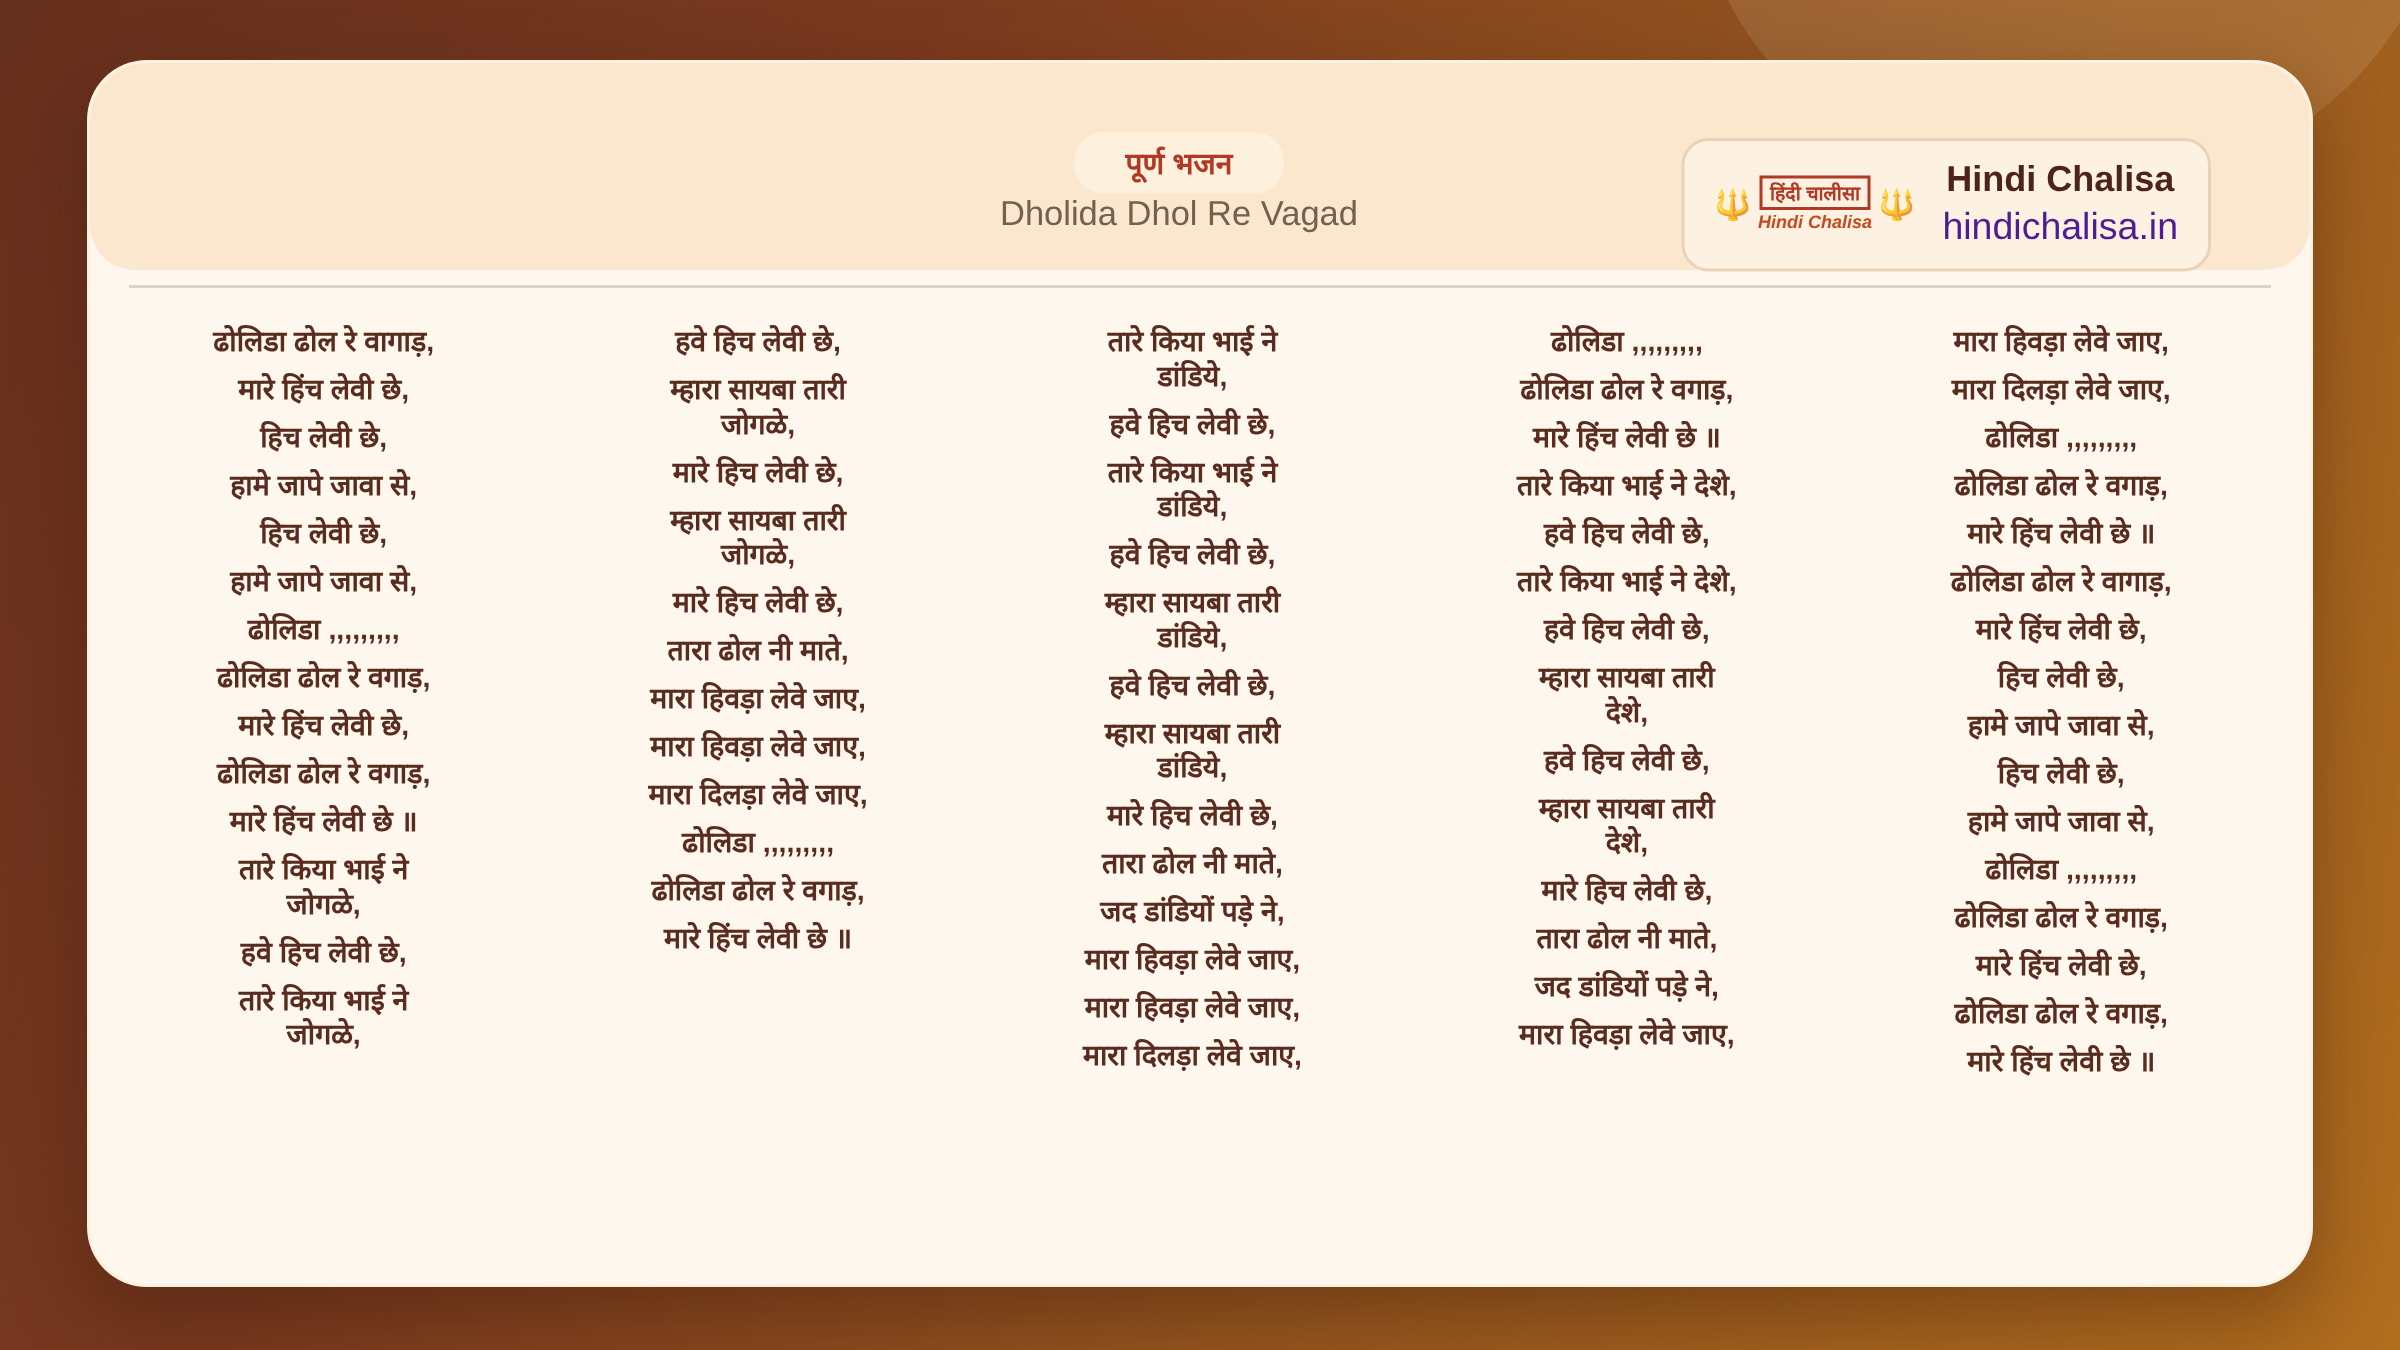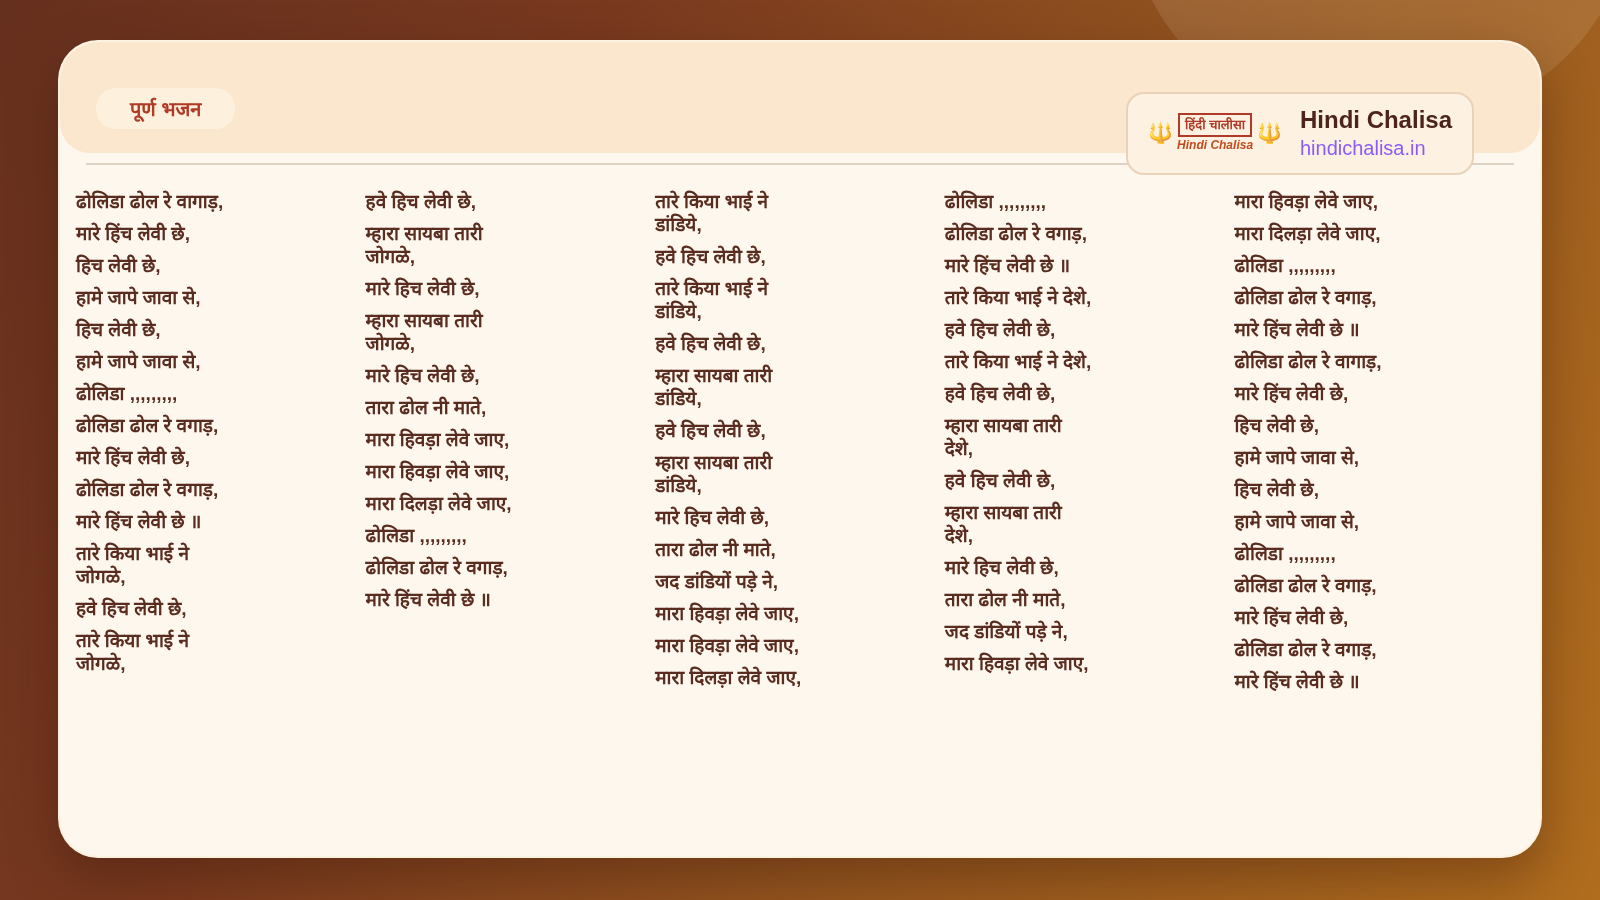--- a/index.html
+++ b/index.html
@@ -20,20 +20,21 @@
   }
   .card {
     position: absolute;
     left: 58px; top: 40px;
     width: 1484px; height: 818px;
     background: #fdf7ee;
     border: 2px solid rgba(253, 238, 216, 0.65);
     border-radius: 40px;
     box-shadow: 0 20px 50px rgba(55, 22, 8, 0.38);
     overflow: hidden;
+    text-align: center;
   }
   .card-header {
     position: relative;
     background: #fbe7cd;
     border-radius: 38px 38px 30px 30px;
     padding: 46px 64px 24px 36px;
   }
   .badge {
     display: inline-block;
     background: #fdf0dc;
@@ -74,21 +75,21 @@
     font-size: 13px; font-weight: 700; color: #b03a26;
     border: 2px solid #b03a26; border-radius: 0;
     padding: 0 5px; line-height: 1.5; white-space: nowrap;
   }
   .logo-en {
     font-size: 12px; font-weight: 700; font-style: italic;
     color: #c44b20; line-height: 1.4; white-space: nowrap;
   }
   .brand-text { display: flex; flex-direction: column; }
   .brand-name { font-size: 24px; font-weight: 700; color: #4c241c; line-height: 1.2; }
-  .brand-domain { font-size: 20px; color: #8b5cf6; line-height: 1.3; }
+  .brand-domain { font-size: 25px; color: #4c1d95; line-height: 1.3; }
   .divider {
     border: none;
     border-top: 2px solid #ddd2c3;
     margin: 10px 26px 0;
   }
   .lyrics {
     display: flex;
     padding: 25px 16px 0;
   }
   .col { flex: 1 1 0; padding-right: 10px; }
@@ -103,20 +104,21 @@
 </style>
 </head>
 <body>
 
 <div class="bg-circle"></div>
 
 <div class="card">
 
   <div class="card-header">
     <span class="badge">पूर्ण भजन</span>
+    <div class="subtitle">Dholida Dhol Re Vagad</div>
 
     <div class="brand-chip">
       <div class="brand-logo">
         <span class="trident">🔱</span>
         <span class="logo-stack">
           <span class="logo-hi">हिंदी चालीसा</span>
           <span class="logo-en">Hindi Chalisa</span>
         </span>
         <span class="trident">🔱</span>
       </div>

